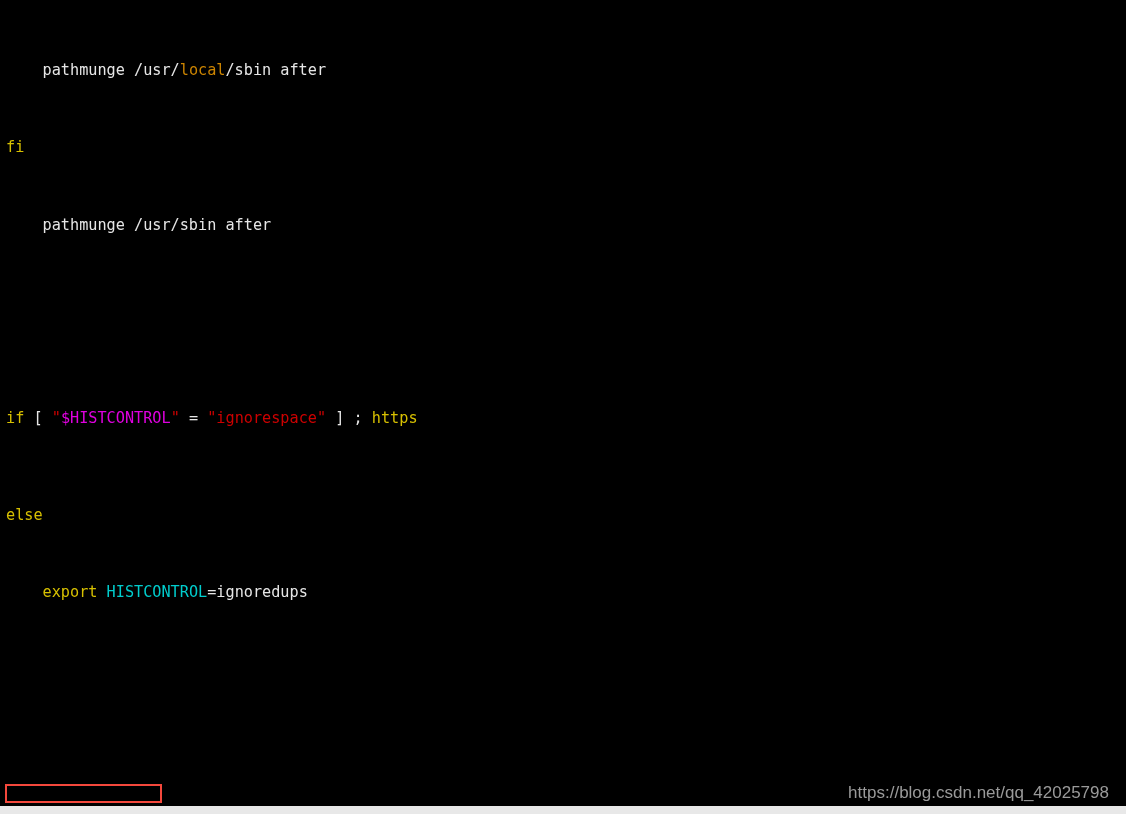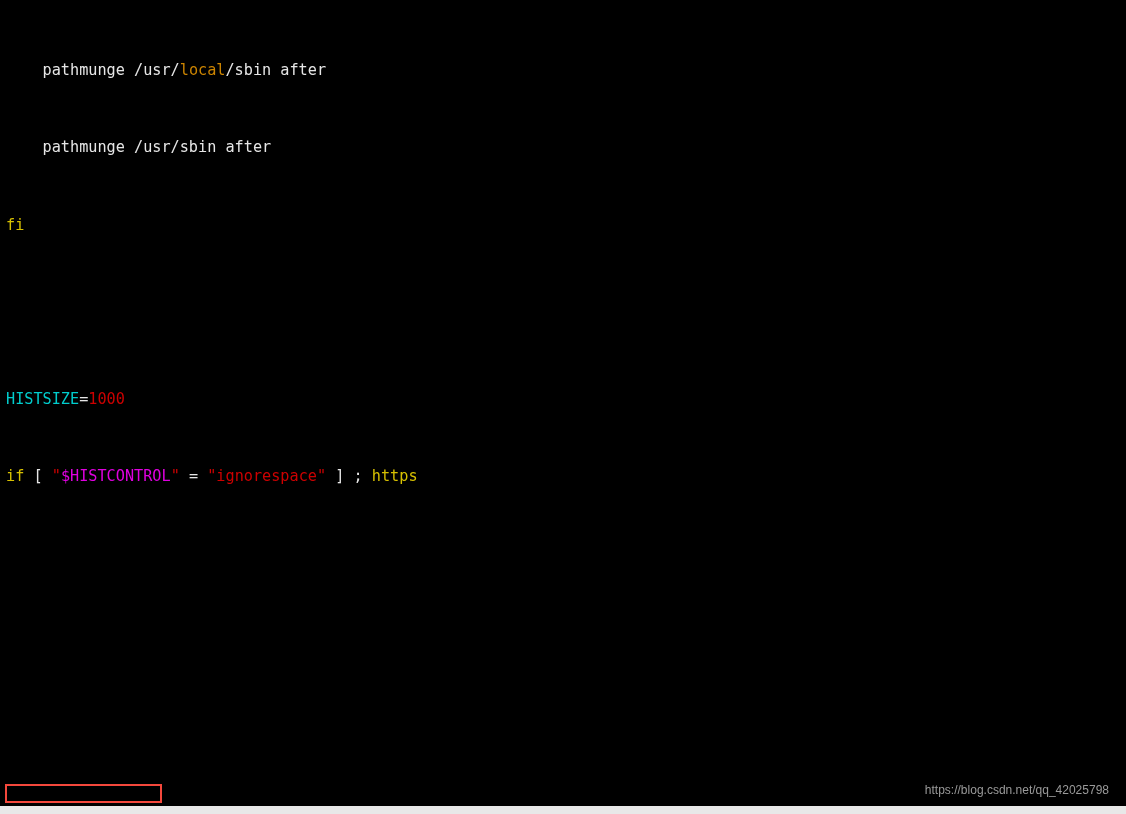--- a/index.html
+++ b/index.html
@@ -57,21 +57,21 @@
     height: 19px;
     border: 2px solid #f4483c;
     box-sizing: border-box;
     background: transparent;
   }
   #watermark {
     position: absolute;
     right: 8px;
     top: 783px;
     color: #9a9a9a;
-    font-size: 12px;
+    font-size: 17px;
     font-family: "Liberation Sans", sans-serif;
     white-space: nowrap;
   }
   #bottom-strip {
     position: absolute;
     left: 0;
     top: 806px;
     width: 1126px;
     height: 8px;
     background: #e8e8e8;
@@ -80,33 +80,34 @@
 </head>
 <body>
 
 <div id="screen">
 
   <div id="terminal">
     <div id="code">
 
       <span class="ln"><span class="c-plain">    pathmunge /usr/</span><span class="c-spec">local</span><span class="c-plain">/sbin after</span></span>
 
+      <span class="ln"><span class="c-kw">fi</span></span>
+
       <span class="ln"><span class="c-plain">    pathmunge /usr/sbin after</span></span>
-
-      <span class="ln"><span class="c-kw">fi</span></span>
 
       <span class="ln"> </span>
 
 
-      <span class="ln"><span class="c-id">HISTSIZE</span><span class="c-plain">=</span><span class="c-str">1000</span></span>
 
       <span class="ln"><span class="c-kw">if</span><span class="c-plain"> [ </span><span class="c-str">"</span><span class="c-var">$HISTCONTROL</span><span class="c-str">"</span><span class="c-plain"> = </span><span class="c-str">"ignorespace"</span><span class="c-plain"> ] ; </span><span class="c-kw">https</span></span>
 
 
+      <span class="ln"><span class="c-kw">else</span></span>
 
+      <span class="ln"><span class="c-plain">    </span><span class="c-kw">export</span><span class="c-plain"> </span><span class="c-id">HISTCONTROL</span><span class="c-plain">=ignoredups</span></span>
 
       
 
       
 
       
 
       
 
       

